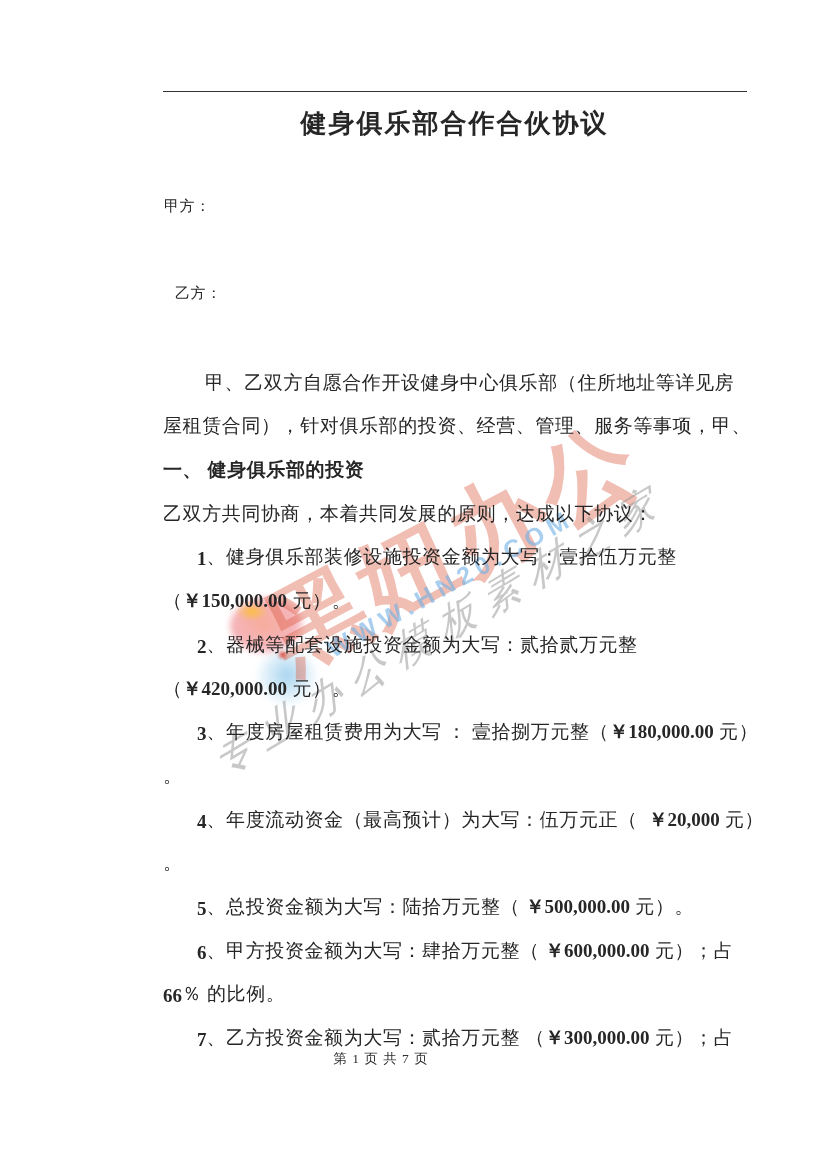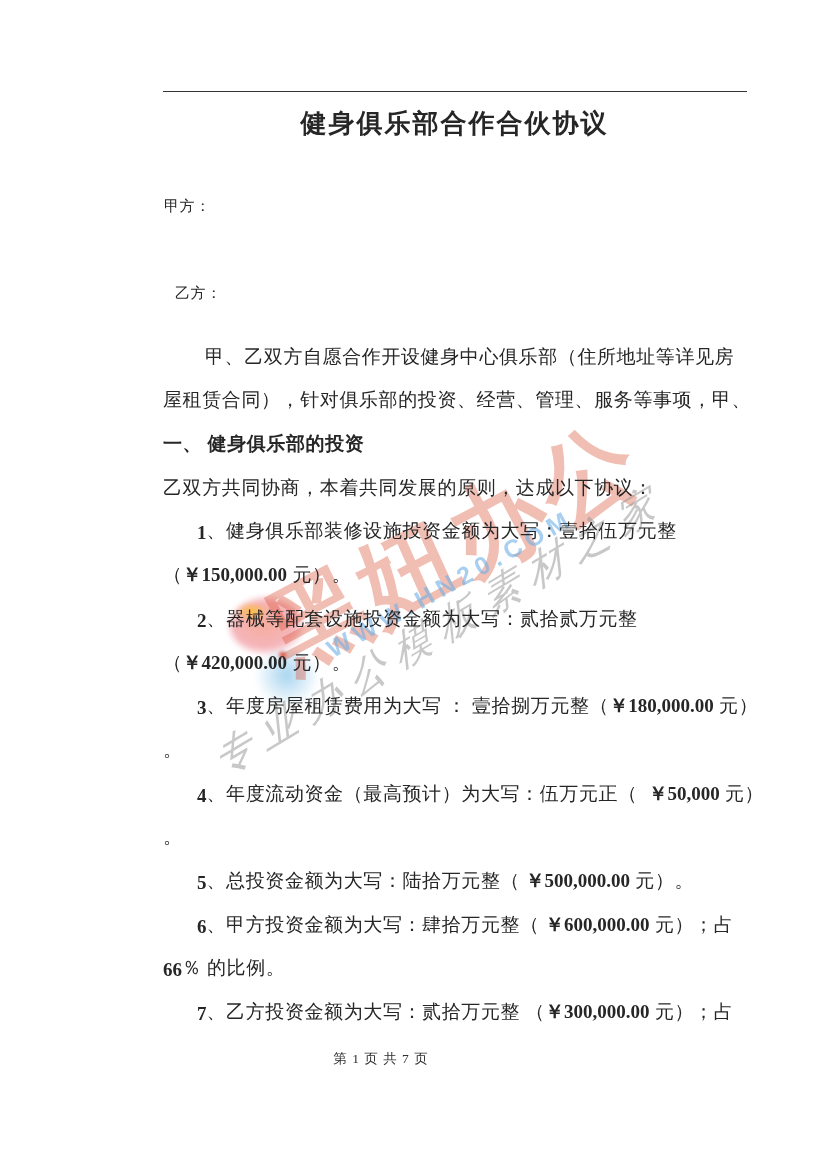--- a/index.html
+++ b/index.html
@@ -59,21 +59,21 @@
     background: #333333;
   }
   .doc-title {
     position: absolute; left: 0; top: 106px; width: 827px;
     text-align: center; font-size: 26px; font-weight: bold; letter-spacing: 2px;
   }
   .party { position: absolute; font-size: 15px; letter-spacing: 0.6px; }
   .party-a { left: 123px; top: 197px; }
   .party-b { left: 134px; top: 284px; }
 
-  .body-lines { position: absolute; left: 122px; top: 326px; width: 600px; }
+  .body-lines { position: absolute; left: 122px; top: 352px; width: 600px; }
   .line {
     height: 43.7px; display: flex; align-items: flex-end;
     font-size: 19px; letter-spacing: 0.6px; white-space: pre;
   }
   .line.bold { font-weight: bold; }
   .num { font-weight: bold; letter-spacing: 0; }
 
   .doc-footer {
     position: absolute; left: 0; top: 1050px; width: 680px;
     text-align: center; font-size: 13.5px; color: #303030; letter-spacing: 1px;
@@ -103,21 +103,21 @@
         <div class="line" style="padding-left: 42px;">甲、乙双方自愿合作开设健身中心俱乐部（住所地址等详见房</div>
         <div class="line" style="padding-left: 0px;">屋租赁合同），针对俱乐部的投资、经营、管理、服务等事项，甲、</div>
         <div class="line bold" style="padding-left: 0px;">一、 健身俱乐部的投资</div>
         <div class="line" style="padding-left: 0px;">乙双方共同协商，本着共同发展的原则，达成以下协议：</div>
         <div class="line" style="padding-left: 34px;"><span class="num">1</span>、健身俱乐部装修设施投资金额为大写：壹拾伍万元整</div>
         <div class="line" style="padding-left: 0px;">（<span class="num">￥150,000.00</span> 元）。</div>
         <div class="line" style="padding-left: 34px;"><span class="num">2</span>、器械等配套设施投资金额为大写：贰拾贰万元整</div>
         <div class="line" style="padding-left: 0px;">（<span class="num">￥420,000.00</span> 元）。</div>
         <div class="line" style="padding-left: 34px;"><span class="num">3</span>、年度房屋租赁费用为大写 ： 壹拾捌万元整（<span class="num">￥180,000.00</span> 元）</div>
         <div class="line" style="padding-left: 0px;">。</div>
-        <div class="line" style="padding-left: 34px;"><span class="num">4</span>、年度流动资金（最高预计）为大写：伍万元正（  <span class="num">￥50,000</span> 元）</div>
+        <div class="line" style="padding-left: 34px;"><span class="num">4</span>、年度流动资金（最高预计）为大写：伍万元正（  <span class="num">￥20,000</span> 元）</div>
         <div class="line" style="padding-left: 0px;">。</div>
         <div class="line" style="padding-left: 34px;"><span class="num">5</span>、总投资金额为大写：陆拾万元整（ <span class="num">￥500,000.00</span> 元）。</div>
         <div class="line" style="padding-left: 34px;"><span class="num">6</span>、甲方投资金额为大写：肆拾万元整（ <span class="num">￥600,000.00</span> 元）；占</div>
         <div class="line" style="padding-left: 0px;"><span class="num">66</span>％ 的比例。</div>
         <div class="line" style="padding-left: 34px;"><span class="num">7</span>、乙方投资金额为大写：贰拾万元整 （<span class="num">￥300,000.00</span> 元）；占</div>
       </div>
     <div class="doc-footer">第 1 页 共 7 页</div>
   </div>
 
 </div>

